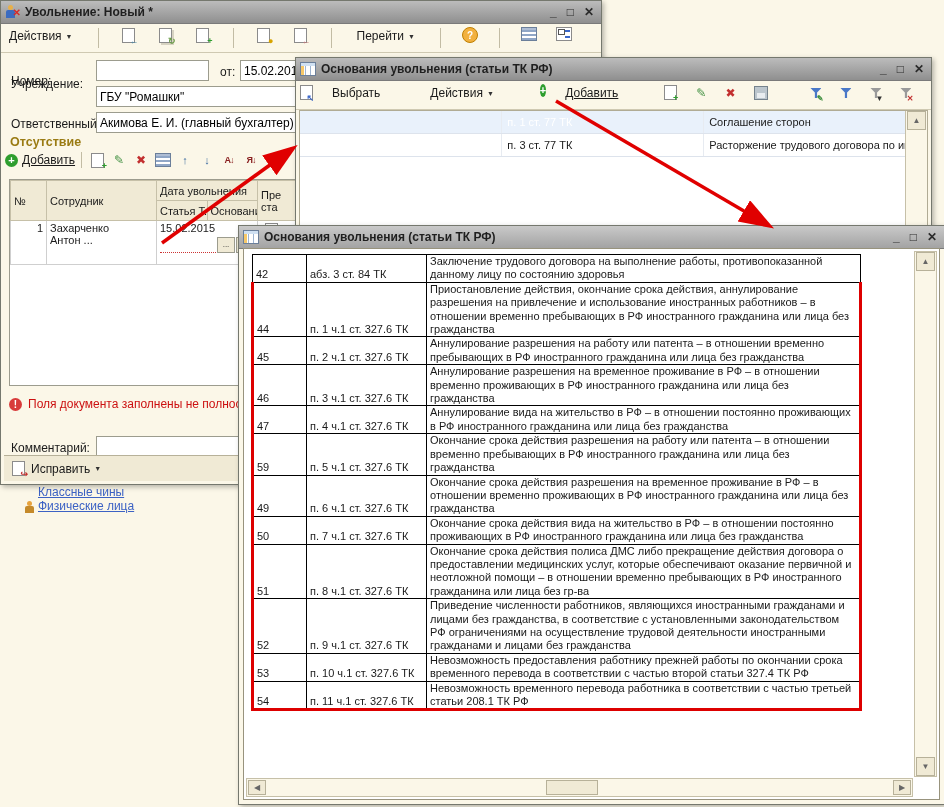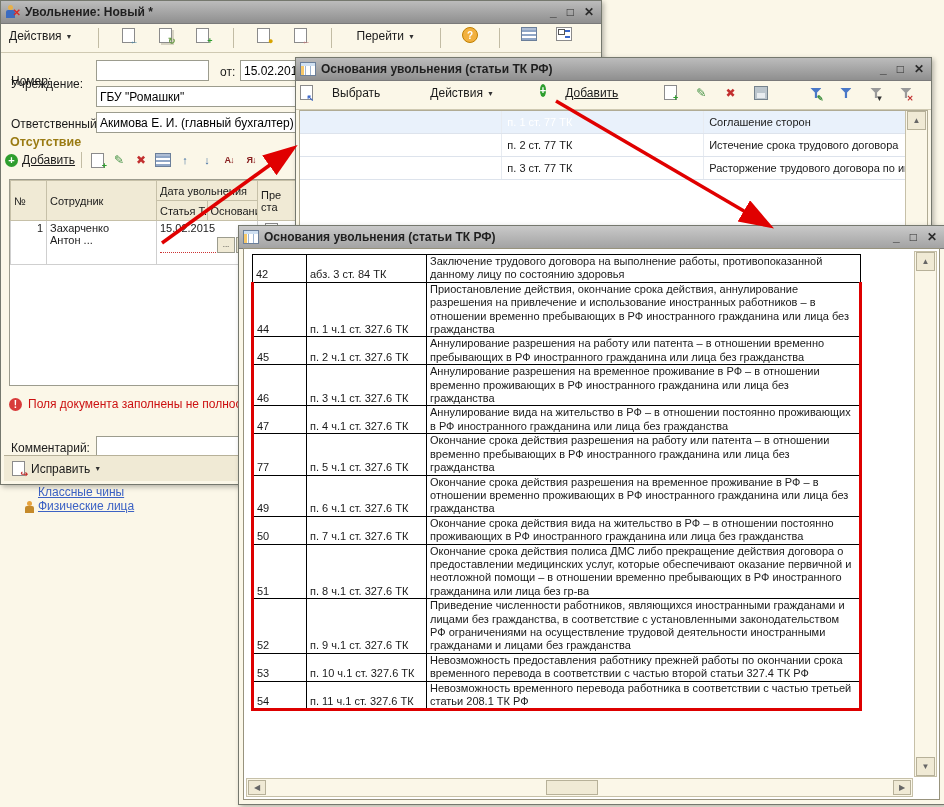--- a/index.html
+++ b/index.html
@@ -338,25 +338,20 @@
     <div class="w2client">
       <table class="t2">
         <tbody>
         <tr class="sel">
           <td><span class="dash-ic"></span></td>
           <td class="selcell">п. 1 ст. 77 ТК</td>
           <td>Соглашение сторон</td>
         </tr>
         <tr>
           <td><span class="dash-ic"></span></td>
-          <td>п. 2 ст. 77 ТК</td>
-          <td>Истечение срока трудового договора</td>
-        </tr>
-        <tr>
-          <td><span class="dash-ic"></span></td>
           <td>п. 3 ст. 77 ТК</td>
           <td>Расторжение трудового договора по инициативе работника</td>
         </tr>
       </tbody>
         </table>
       <div class="vsb">
         <div class="sbtn" style="top:0">▲</div>
       </div>
     </div>
   </div>
@@ -399,21 +394,21 @@
             <td class="c-num">46</td>
             <td class="c-art">п. 3 ч.1 ст. 327.6 ТК</td>
             <td class="c-txt">Аннулирование разрешения на временное проживание в РФ – в отношении временно проживающих в РФ иностранного гражданина или лица без гражданства</td>
           </tr>
           <tr class="red">
             <td class="c-num">47</td>
             <td class="c-art">п. 4 ч.1 ст. 327.6 ТК</td>
             <td class="c-txt">Аннулирование вида на жительство в РФ – в отношении постоянно проживающих в РФ иностранного гражданина или лица без гражданства</td>
           </tr>
           <tr class="red">
-            <td class="c-num">77</td>
+            <td class="c-num">59</td>
             <td class="c-art">п. 5 ч.1 ст. 327.6 ТК</td>
             <td class="c-txt">Окончание срока действия разрешения на работу или патента – в отношении временно пребывающих в РФ иностранного гражданина или лица без гражданства</td>
           </tr>
           <tr class="red">
             <td class="c-num">49</td>
             <td class="c-art">п. 6 ч.1 ст. 327.6 ТК</td>
             <td class="c-txt">Окончание срока действия разрешения на временное проживание в РФ – в отношении временно проживающих в РФ иностранного гражданина или лица без гражданства</td>
           </tr>
           <tr class="red">
             <td class="c-num">50</td>

